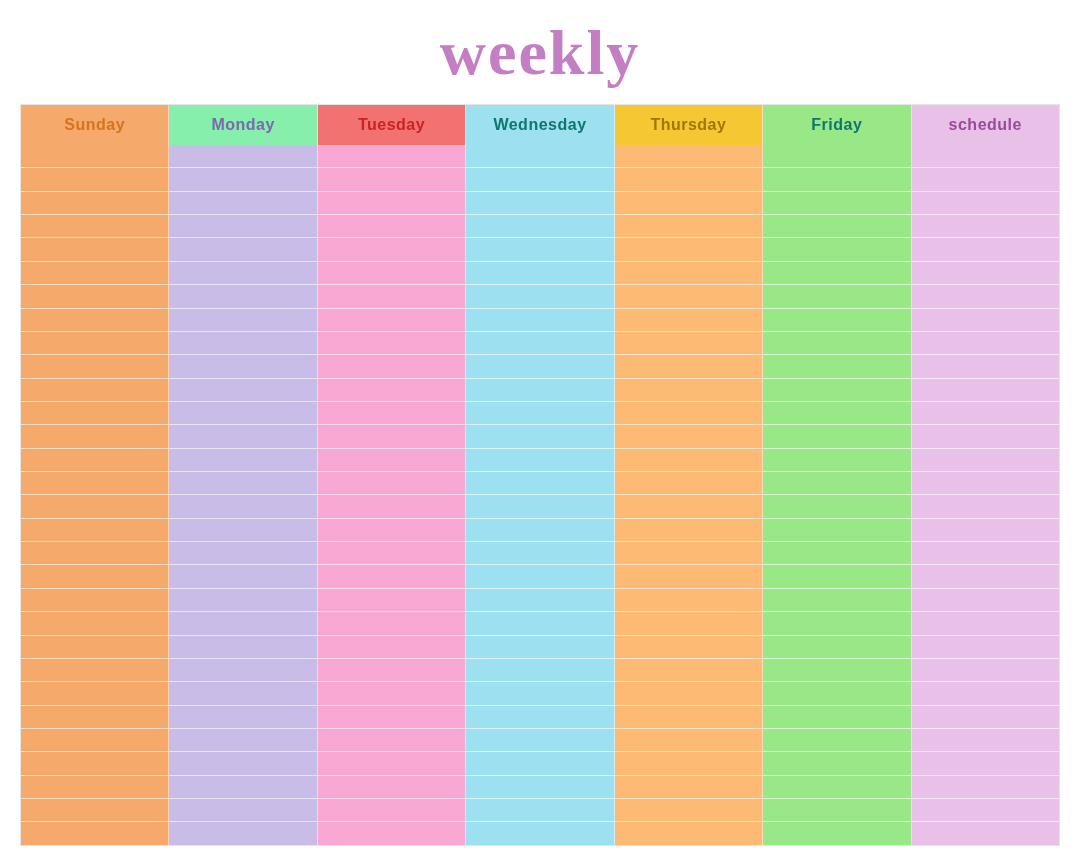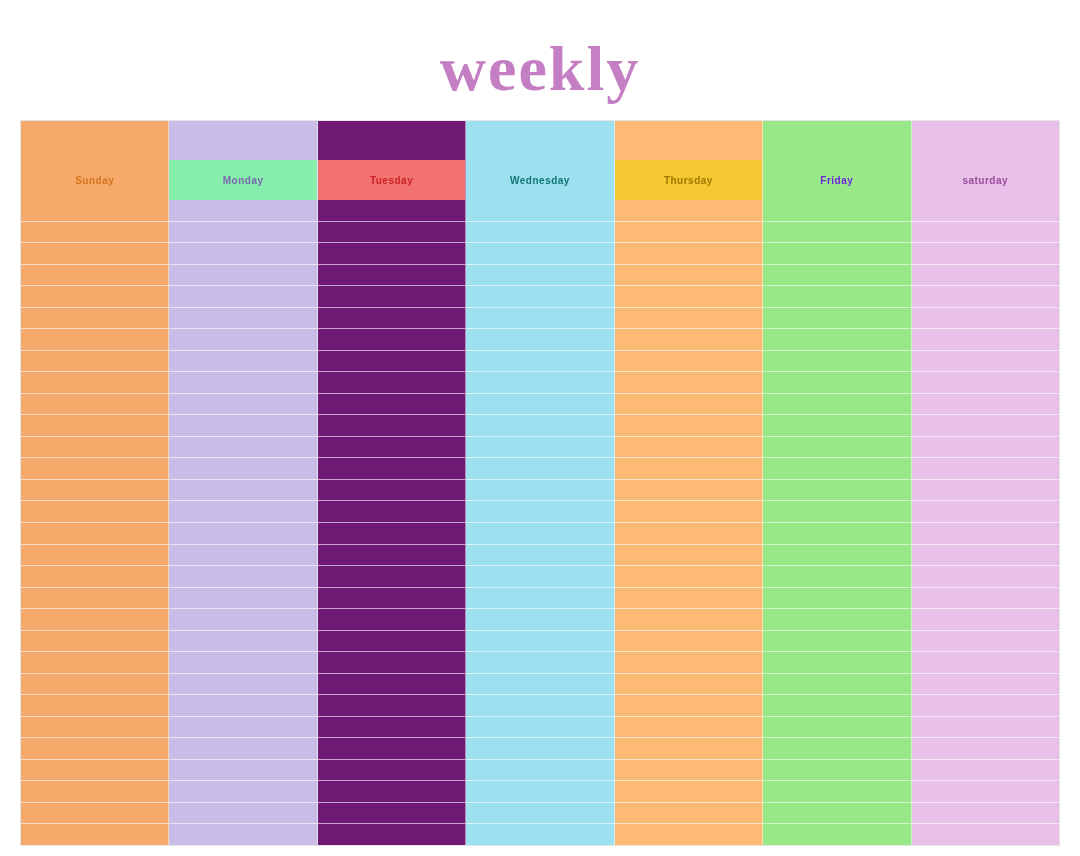--- a/index.html
+++ b/index.html
@@ -16,21 +16,21 @@
       overflow: hidden;
     }
 
     .page {
       width: 1080px;
       height: 856px;
       background: #ffffff;
       display: flex;
       flex-direction: column;
       align-items: center;
-      padding: 20px 20px 10px 20px;
+      padding: 4px 20px 10px 20px;
       border-radius: 28px;
     }
 
     .title-container {
       width: 100%;
       text-align: center;
       padding: 10px 0 12px 0;
       height: 100px;
       display: flex;
       align-items: center;
@@ -70,24 +70,23 @@
 
     .day-column:last-child {
       border-right: none;
     }
 
     .day-header {
       height: 40px;
       display: flex;
       align-items: center;
       justify-content: center;
-      font-size: 10px;
+      font-size: 16px;
       font-weight: 600;
       letter-spacing: 0.5px;
-      margin-top: 39px;
     }
 
     .day-lines {
       flex: 1;
       display: flex;
       flex-direction: column;
     }
 
     .line-row {
       flex: 1;
@@ -112,21 +111,21 @@
     .col-monday {
       background-color: #c9bde8;
     }
     .col-monday .day-header {
       color: #7a68b0;
       background-color: #86efac;
     }
 
     
     .col-tuesday {
-      background-color: #701a75;
+      background-color: #f9a8d4;
     }
     .col-tuesday .day-header {
       color: #cc2222;
       background-color: #f27272;
     }
 
     
     .col-wednesday {
       background-color: #9de0f0;
     }
@@ -142,21 +141,21 @@
     .col-thursday .day-header {
       color: #a07800;
       background-color: #f5c732;
     }
 
     
     .col-friday {
       background-color: #98e888;
     }
     .col-friday .day-header {
-      color: #6d28d9;
+      color: #0f766e;
       background-color: #98e888;
     }
 
     
     .col-saturday {
       background-color: #e8c0e8;
     }
     .col-saturday .day-header {
       color: #9a4a9a;
       background-color: #e8c0e8;
@@ -375,21 +374,21 @@
           <div class="line-row"></div>
           <div class="line-row"></div>
           <div class="line-row"></div>
           <div class="line-row"></div>
           <div class="line-row"></div>
           <div class="line-row"></div>
           <div class="line-row"></div>
         </div>
       </div>
       <div class="day-column col-saturday">
-        <div class="day-header">saturday</div>
+        <div class="day-header">schedule</div>
         <div class="day-lines">
           <div class="line-row"></div>
           <div class="line-row"></div>
           <div class="line-row"></div>
           <div class="line-row"></div>
           <div class="line-row"></div>
           <div class="line-row"></div>
           <div class="line-row"></div>
           <div class="line-row"></div>
           <div class="line-row"></div>

